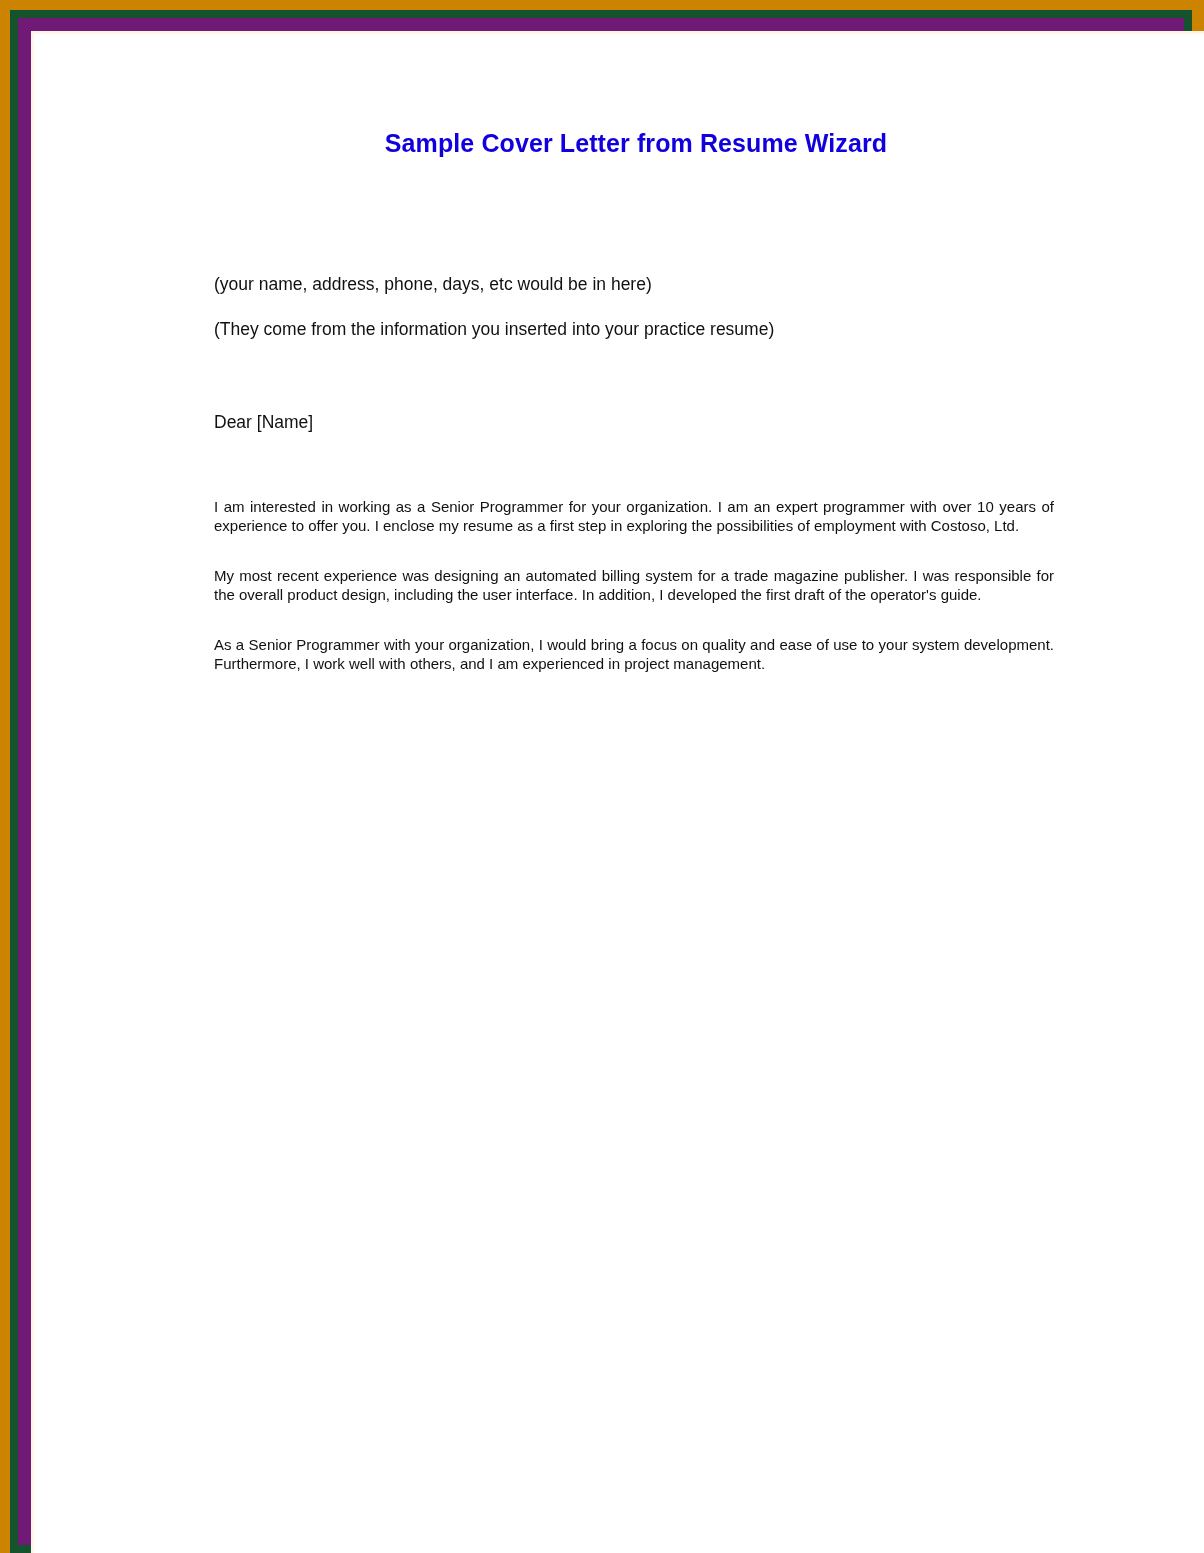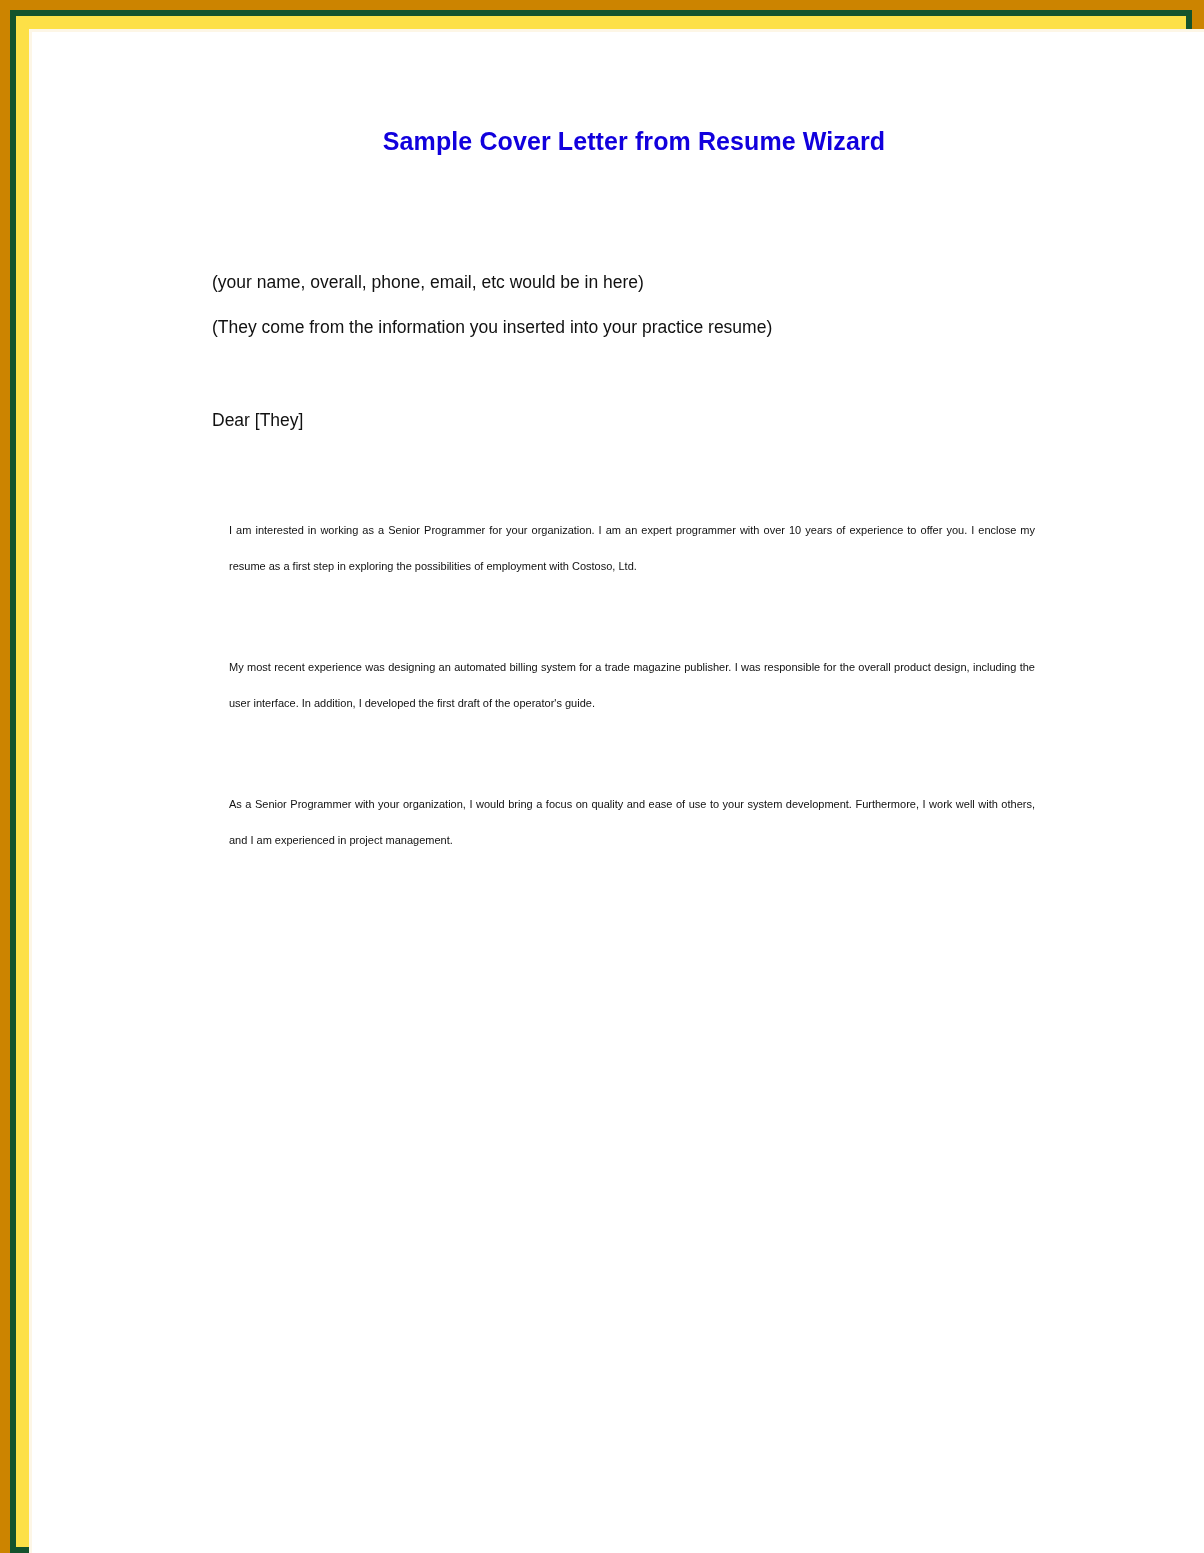--- a/index.html
+++ b/index.html
@@ -24,22 +24,22 @@
     box-sizing: border-box;
     border: 5px solid #cc8400;
     background: #cc8400;
   }
   .frame-inner {
     position: absolute;
     left: 5px; top: 5px;
     width: 1182px;
     height: 1543px;
     box-sizing: border-box;
-    border: 6px solid #14532d;
-    background: #fde047;
+    border: 8px solid #14532d;
+    background: #701a75;
   }
   .frame-hairline {
     position: absolute;
     left: 13px; top: 13px;
     width: 1178px;
     height: 1527px;
     box-sizing: border-box;
     border: 3px solid #fdf6e6;
     background: #ffffff;
   }
@@ -78,25 +78,25 @@
 
   .line {
     font-size: 17.5px;
     line-height: 25px;
     color: #111111;
     text-align: left;
     margin: 0;
   }
 
   .para {
-    font-size: 11px;
-    line-height: 36px;
+    font-size: 15px;
+    line-height: 19px;
     color: #111111;
     text-align: justify;
-    margin: 17px;
+    margin: 0;
   }
 
   
   .gap-sm  { height: 20px; }
   .gap-md  { height: 31px; }
   .gap-lg  { height: 48px; }
   .gap-xl  { height: 62px; }
   .gap-sig { height: 80px; }
 </style>
 </head>
@@ -105,32 +105,32 @@
 <div class="frame-outer">
   <div class="frame-inner">
     <div class="frame-hairline">
 
       <div class="page">
 
         <div class="doc-title">Sample Cover Letter from Resume Wizard</div>
 
         <div class="letter">
 
-          <p class="line">(your name, overall, phone, email, etc would be in here)</p>
+          <p class="line">(your name, address, phone, days, etc would be in here)</p>
 
           <div class="gap-sm"></div>
 
           <p class="line">(They come from the information you inserted into your practice resume)</p>
 
           <div class="gap-lg"></div>
 
 
           <div class="gap-sm"></div>
 
-          <p class="line">Dear [They]</p>
+          <p class="line">Dear [Name]</p>
 
           <div class="gap-xl"></div>
 
           <p class="para">I am interested in working as a Senior Programmer for your organization. I am an expert programmer with over 10 years of experience to offer you. I enclose my resume as a first step in exploring the possibilities of employment with Costoso, Ltd.</p>
 
           <div class="gap-md"></div>
 
           <p class="para">My most recent experience was designing an automated billing system for a trade magazine publisher. I was responsible for the overall product design, including the user interface. In addition, I developed the first draft of the operator's guide.</p>
 
           <div class="gap-md"></div>

